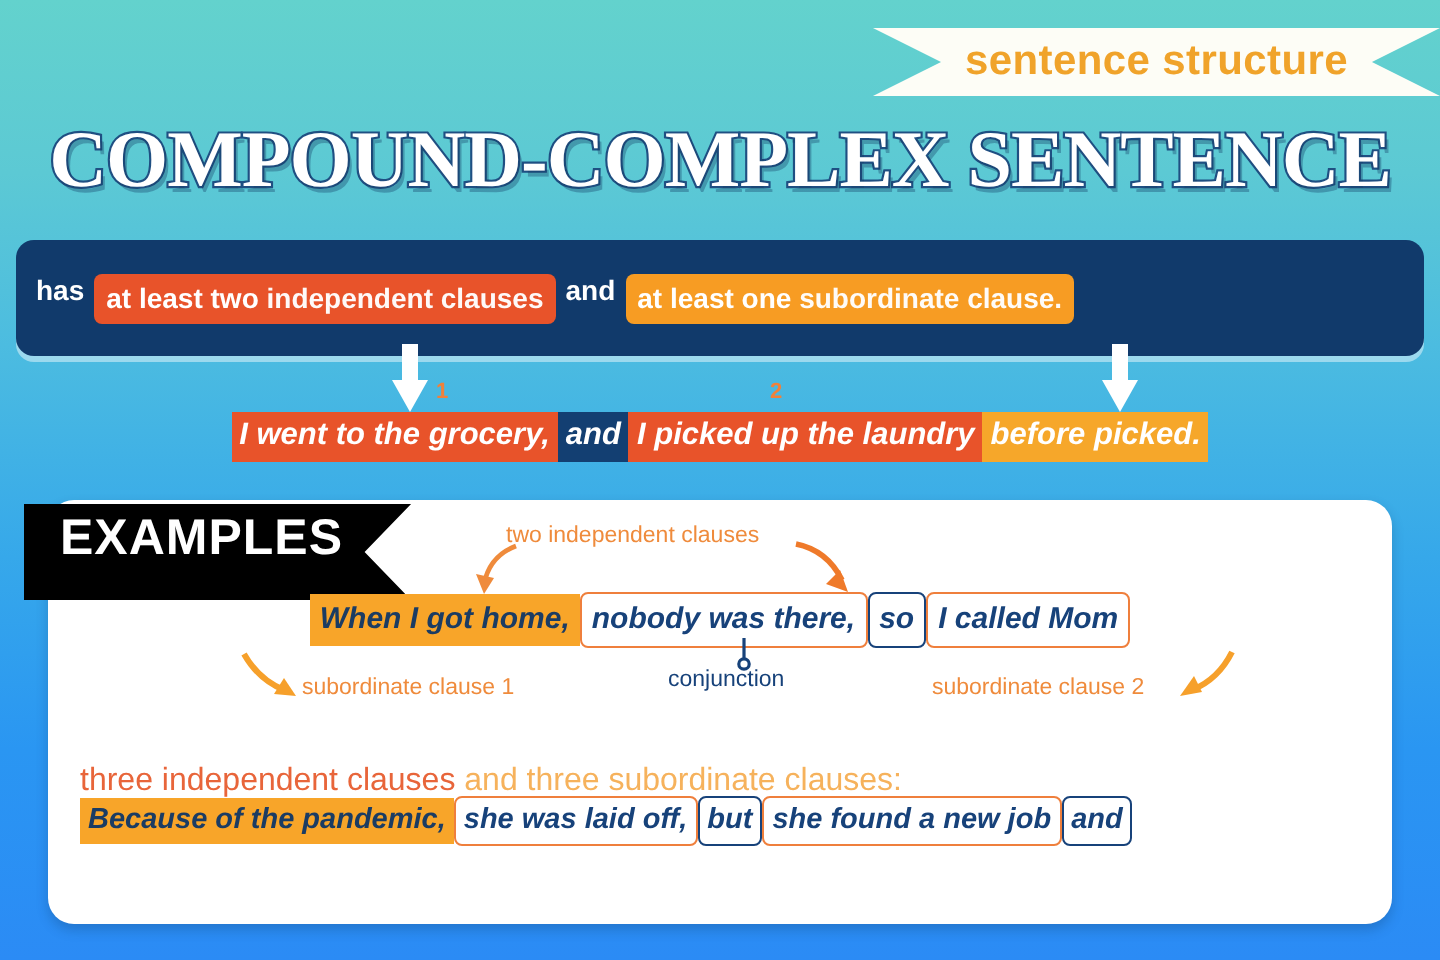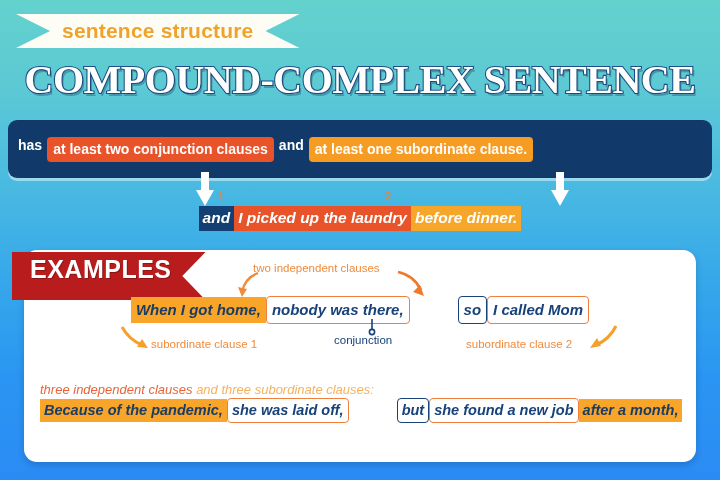--- a/index.html
+++ b/index.html
@@ -20,21 +20,21 @@
         #2a96f2 78%,
         #2b8bf5 100%);
     position: relative;
   }
 
   
   .ribbon-wrap {
     position: absolute;
     top: 14px; left: 16px; right: 0;
     display: flex;
-    justify-content: flex-start;
+    justify-content: flex-end;
   }
   .ribbon {
     position: relative;
     background: #fdfdf6;
     color: #f0a32a;
     font-size: 21px;
     font-weight: bold;
     letter-spacing: 0.2px;
     padding: 5px 46px 6px 46px;
     height: 34px;
@@ -155,21 +155,21 @@
     top: 250px; left: 24px;
     width: 672px; height: 212px;
     background: #ffffff;
     border-radius: 13px;
     box-shadow: 0 3px 6px rgba(10,50,90,0.25);
   }
 
   .ex-banner {
     position: absolute;
     top: 252px; left: 12px;
-    background: #b91c1c;
+    background: #000000;
     color: #ffffff;
     font-size: 25px;
     font-weight: bold;
     letter-spacing: 0.5px;
     padding: 4px 34px 5px 18px;
     height: 48px;
     line-height: 27px;
     -webkit-clip-path: polygon(0 0, 100% 0, 88% 50%, 100% 100%, 0 100%);
     clip-path: polygon(0 0, 100% 0, 88% 50%, 100% 100%, 0 100%);
     text-shadow: 1px 1px 0 rgba(0,0,0,0.25);
@@ -212,29 +212,27 @@
     color: #17427a;
     border: 1.4px solid #ef7f3c;
     border-radius: 4px;
   }
   .c-boxnavy {
     background: #ffffff;
     color: #17427a;
     border: 1.6px solid #17427a;
     border-radius: 4px;
     padding: 4px 3px 5px;
-    margin-left: 48px;
   }
 
   
   .ex2-label {
     position: absolute;
     top: 382px; left: 40px;
-    font-size: 13px;
-    font-style: italic;
+    font-size: 16px;
     white-space: nowrap;
     text-align: center;
   }
   .lbl-red { color: #e8653a; }
   .lbl-lt { color: #f6b25c; }
 
   .ex2-lines {
     position: absolute;
     top: 398px; left: 40px;
     width: 646px;
@@ -262,21 +260,21 @@
   </div>
 </div>
 
 <div class="main-title">COMPOUND-COMPLEX SENTENCE</div>
 
 <div class="def-banner">
   <div class="def-line">
     <span>has</span>
     <span class="hl-red">
       <span>at least two</span>
-      <span class="sub-weak">conjunction clauses</span>
+      <span class="sub-weak">independent clauses</span>
     </span>
     <span>and</span>
     <span class="hl-orange">
       <span>at least one</span>
       <span class="sub-weak">subordinate clause.</span>
     </span>
   </div>
 </div>
 
 <div class="arrow-down arrow-a">
@@ -284,23 +282,24 @@
   <div class="head"></div>
 </div>
 <div class="arrow-down arrow-b">
   <div class="shaft"></div>
   <div class="head"></div>
 </div>
 <div class="num-lbl num-1">1</div>
 <div class="num-lbl num-2">2</div>
 
 <div class="top-sentence">
+  <span class="sent-run r-red">I went to the grocery,</span>
   <span class="sent-run r-navy">and</span>
   <span class="sent-run r-red">I picked up the laundry</span>
-  <span class="sent-run r-orange">before dinner.</span>
+  <span class="sent-run r-orange">before picked.</span>
 </div>
 
 <div class="card"></div>
 
 <div class="ex-banner">
   <span>EXAMPLES</span>
 </div>
 
 <div class="anno anno-orange anno-a">two independent clauses</div>
 
@@ -341,16 +340,15 @@
 <div class="ex2-label">
   <span class="lbl-red">three independent clauses</span><span class="lbl-lt"> and three subordinate clauses:</span>
 </div>
 
 <div class="ex2-lines">
   <div class="ex2-row">
     <span class="chunk c-fillorange">Because of the pandemic,</span>
     <span class="chunk c-boxorange">she was laid off,</span>
     <span class="chunk c-boxnavy">but</span>
     <span class="chunk c-boxorange">she found a new job</span>
-    <span class="chunk c-fillorange">after a month,</span>
     <span class="chunk c-boxnavy">and</span>
   </div>
 </div>
 
 </body></html>

